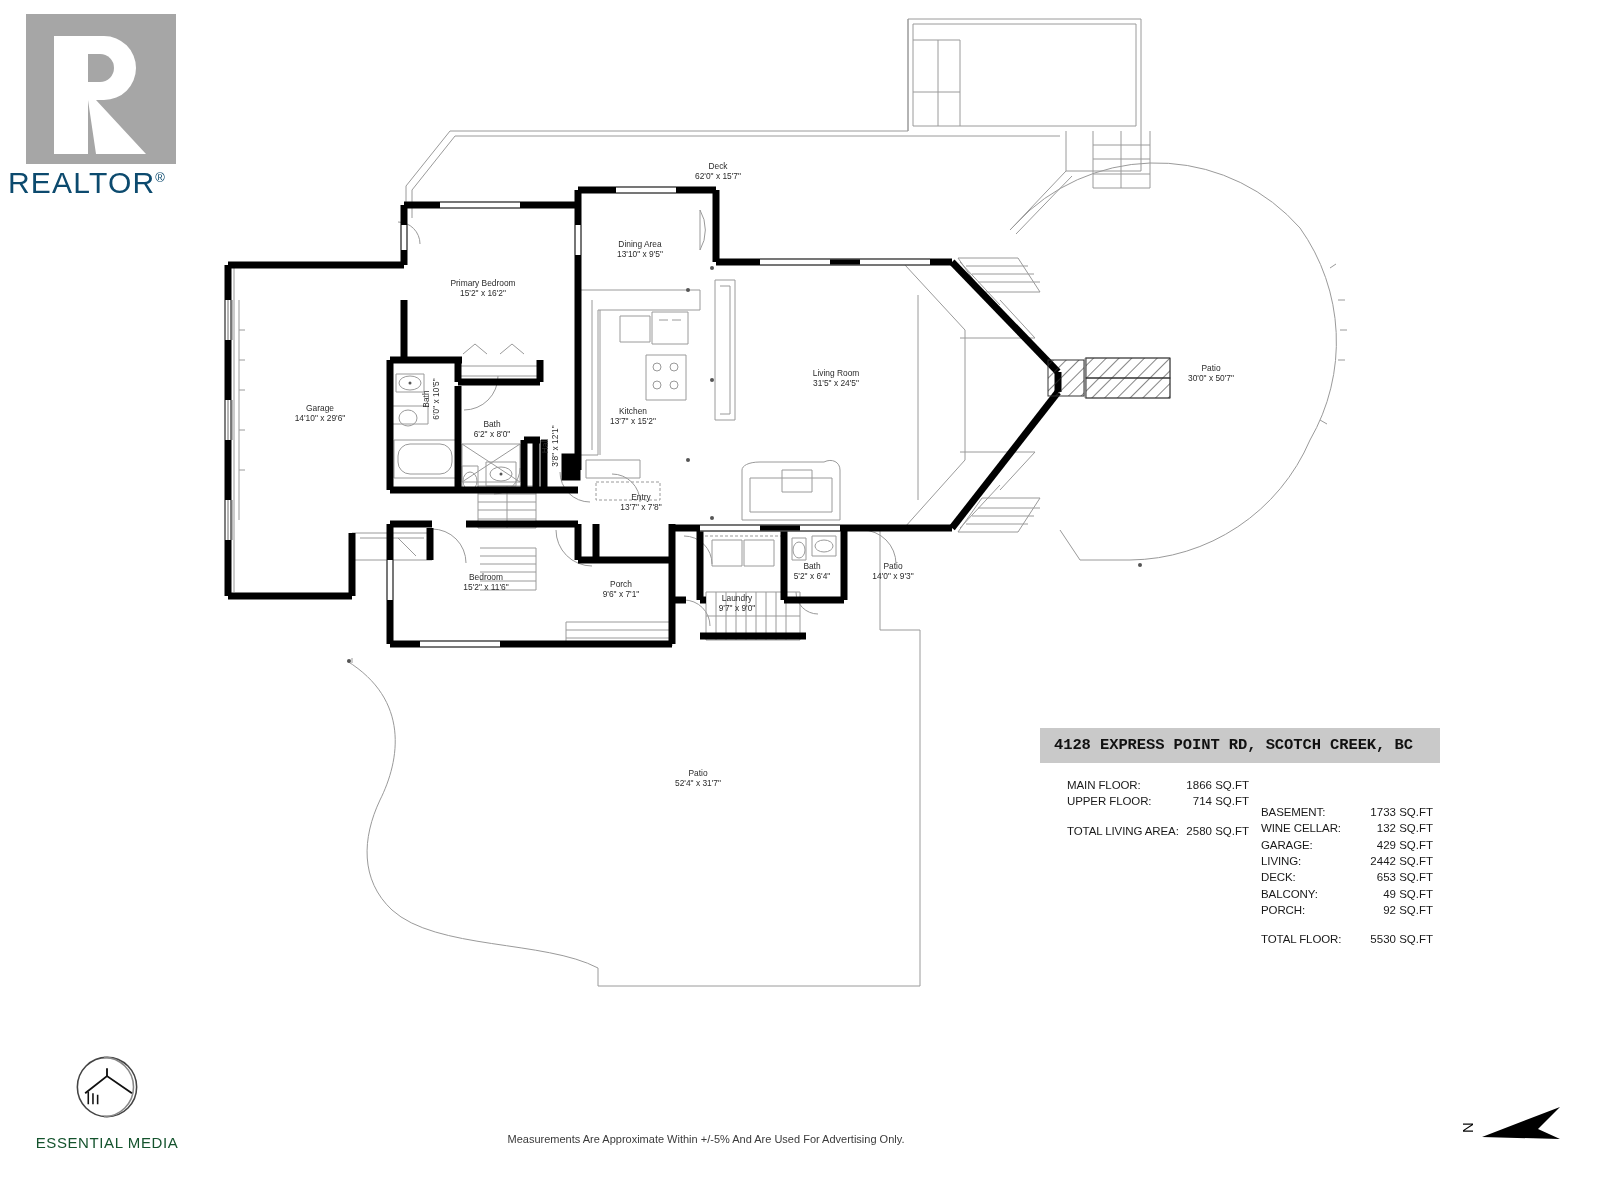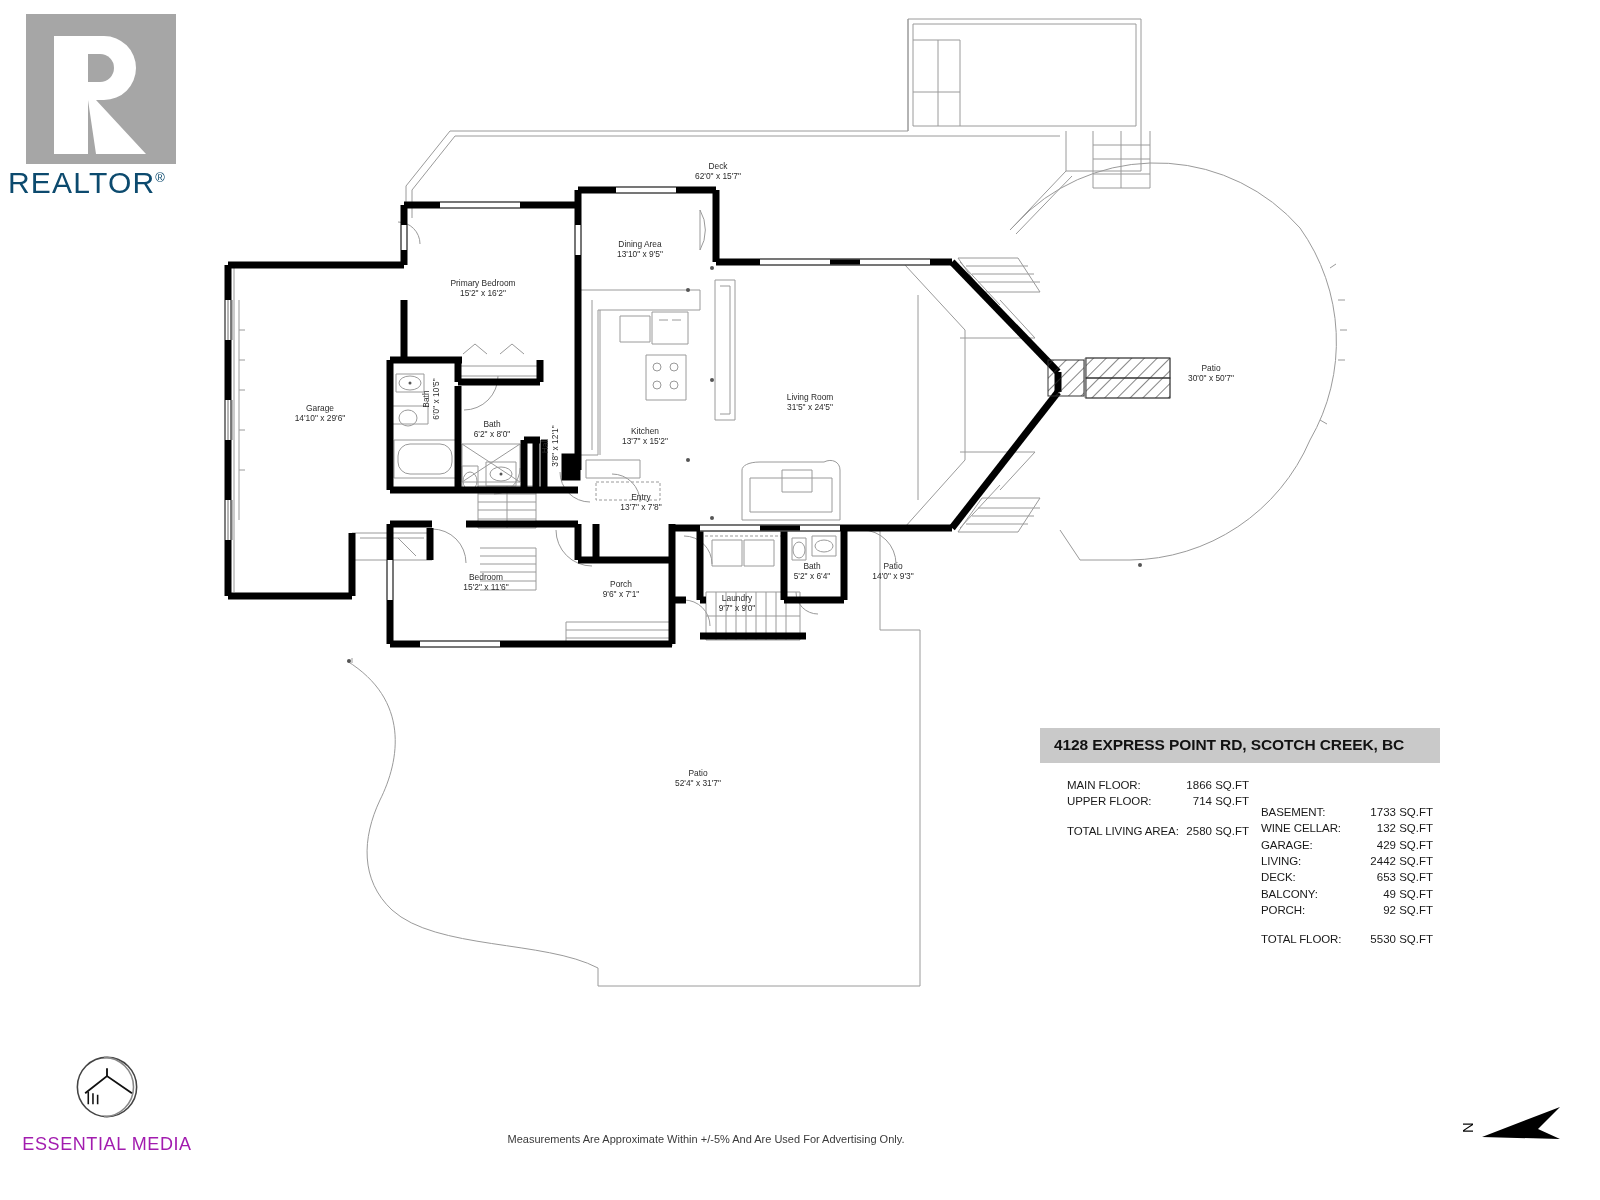--- a/index.html
+++ b/index.html
@@ -22,34 +22,34 @@
   .rlabel{position:absolute;text-align:center;line-height:1.15;
           font-size:8.4px;color:#2b2b2b;white-space:nowrap;
           transform:translate(-50%,-50%);}
   .rlabel .nm{display:block;}
   .rlabel .dm{display:block;}
   .rlabel.vert{transform:translate(-50%,-50%) rotate(-90deg);}
 
   
   #infobox{position:absolute;left:1040px;top:728px;width:400px;}
   #title-bar{background:#c9c9c9;padding:8px 14px 9px 14px;}
-  #title-bar .t{font-size:15.5px;font-weight:bold;letter-spacing:-0.1px;color:#111;white-space:nowrap;}
+  #title-bar .t{font-size:15.5px;font-weight:bold;letter-spacing:-0.1px;color:#111;white-space:nowrap;font-family:Liberation Mono, monospace;}
   #areas{margin-top:14px;position:relative;height:150px;font-size:11.5px;color:#1a1a1a;}
   .col{position:absolute;top:0;}
   #col-left{left:14px;width:195px;}
   #col-right{left:208px;width:185px;margin-top:27px;}
   .arow{display:flex;justify-content:space-between;line-height:1.42;white-space:nowrap;}
   .arow .lab{letter-spacing:-0.1px;padding-left:13px;}
   .arow .val{text-align:right;}
   .gap{height:13px;}
 
   
   #essential{position:absolute;left:22px;top:1048px;width:170px;text-align:center;}
   #em-logo{width:78px;height:78px;margin:0 auto;}
-  #em-word{margin-top:4px;font-size:18px;letter-spacing:0.6px;color:#a21caf;}
+  #em-word{margin-top:4px;font-size:15px;letter-spacing:0.6px;color:#14532d;}
 
   
   #footer{position:absolute;left:0;top:1133px;width:1412px;text-align:center;
           font-size:11px;color:#3a3a3a;}
 
   
   #north{position:absolute;left:1452px;top:1095px;width:110px;height:60px;}
   #north .nchar{position:absolute;left:10px;top:24px;font-size:15px;
         transform:rotate(-90deg);color:#000;}
 </style>
@@ -330,25 +330,25 @@
       <span class="dm">6'0" x 10'5"</span>
     </div>
     <div class="rlabel" style="left: 492px; top: 430px;">
       <span class="nm">Bath</span>
       <span class="dm">6'2" x 8'0"</span>
     </div>
     <div class="rlabel vert" style="left: 551px; top: 446px;">
       <span class="nm">Hall</span>
       <span class="dm">3'8" x 12'1"</span>
     </div>
-    <div class="rlabel" style="left: 633px; top: 437px; margin-left: 12px;">
+    <div class="rlabel" style="left: 633px; top: 417px;">
       <span class="nm">Kitchen</span>
       <span class="dm">13'7" x 15'2"</span>
     </div>
-    <div class="rlabel" style="left: 810px; top: 379px; margin-top: 24px;">
+    <div class="rlabel" style="left: 836px; top: 379px;">
       <span class="nm">Living Room</span>
       <span class="dm">31'5" x 24'5"</span>
     </div>
     <div class="rlabel" style="left: 1211px; top: 374px;">
       <span class="nm">Patio</span>
       <span class="dm">30'0" x 50'7"</span>
     </div>
     <div class="rlabel" style="left: 641px; top: 503px;">
       <span class="nm">Entry</span>
       <span class="dm">13'7" x 7'8"</span>

